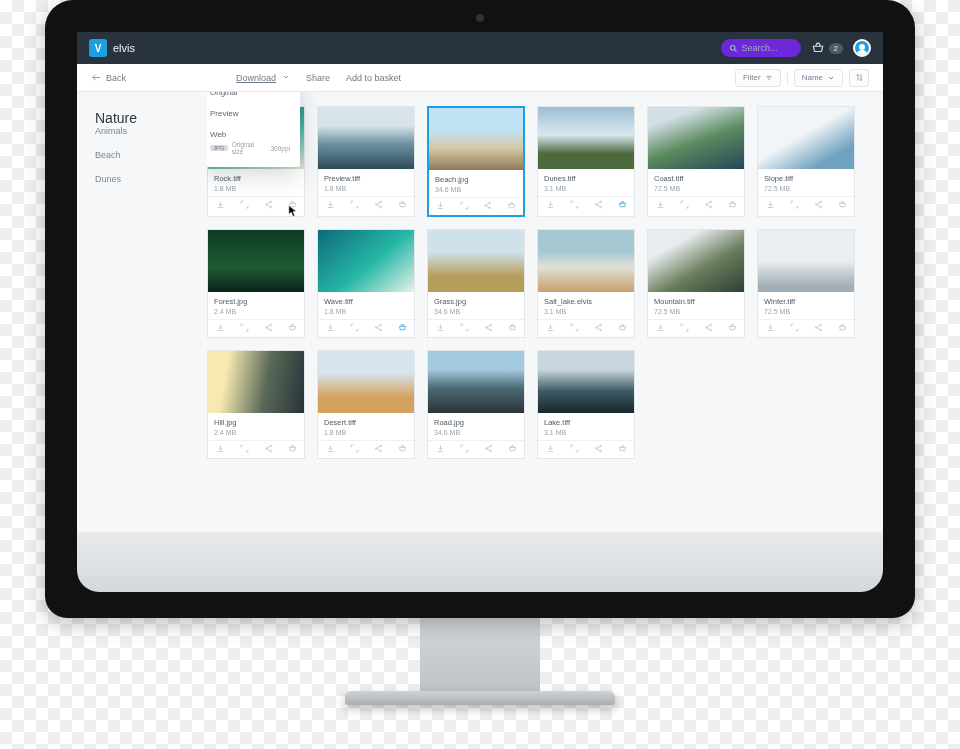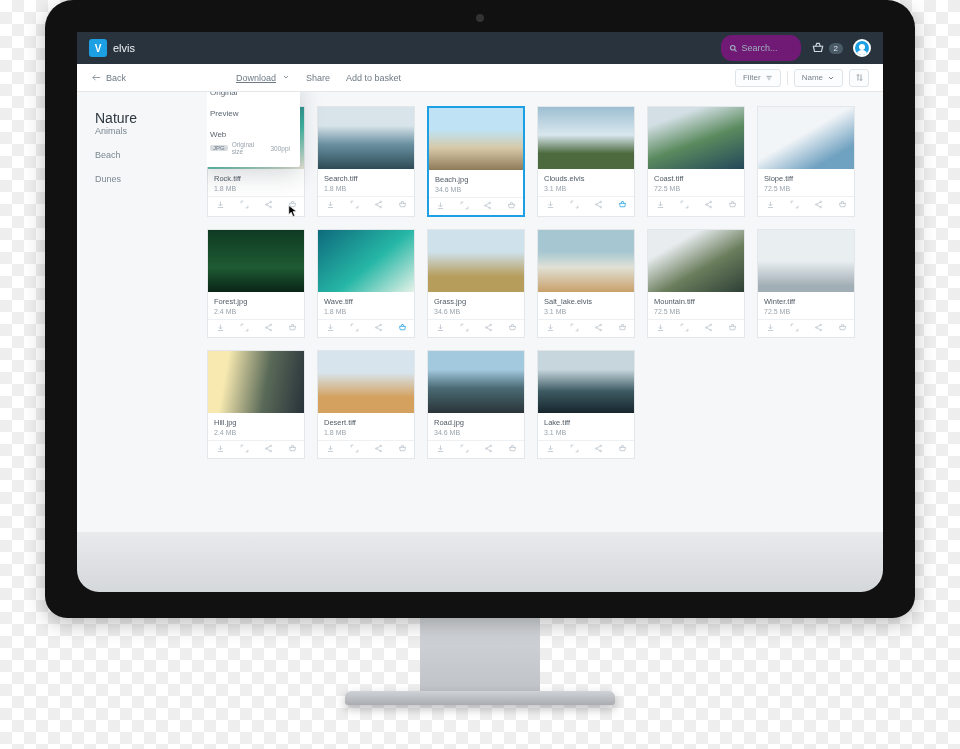--- a/index.html
+++ b/index.html
@@ -16,21 +16,21 @@
   .camera { width:8px; height:8px; background:#333; border-radius:50%; position:absolute; left:50%; top:14px; transform:translateX(-50%);}
   .screen { width:806px; height:500px; background:#f5f7f9; overflow:hidden; position:relative; font-size:9px; color:#555;}
   .chin { height:60px; background:linear-gradient(#e8eaec,#d5d8db); border-radius:0 0 22px 22px;}
   .stand-neck { width:120px; height:75px; margin:0 auto; background:linear-gradient(#d3d6da,#bfc3c8);}
   .stand-base { width:270px; height:14px; margin:-2px auto 0 auto; background:linear-gradient(#cfd2d6,#a9adb2); border-radius:6px 6px 3px 3px; box-shadow:0 4px 10px rgba(0,0,0,.25);}
   
   .topbar { height:32px; background:#28333d; display:flex; align-items:center; color:#dfe5ea; padding:0 12px; }
   .logo { width:18px; height:18px; background:#1ca0e3; display:flex; align-items:center; justify-content:center; color:#fff; font-weight:700; border-radius:3px; font-size:10px; margin-right:6px;}
   .brand { font-size:11px; color:#f0f3f6;}
   .spacer { flex:1;}
-  .search { display:flex; align-items:center; background:#701a75; border-radius:11px; height:26px; padding:0 8px; width:80px; color:#9fb0bf;}
+  .search { display:flex; align-items:center; background:#6d28d9; border-radius:11px; height:18px; padding:0 8px; width:80px; color:#9fb0bf;}
   .search svg { width:9px; height:9px; margin-right:4px;}
   .basket { display:flex; align-items:center; margin:0 10px; color:#cfd9e2;}
   .basket svg { width:14px; height:14px;}
   .basket-count { background:#4b5a67; color:#dfe7ee; border-radius:8px; font-size:8px; padding:1px 5px; margin-left:4px;}
   .avatar { width:18px; height:18px; border-radius:50%; background:#1ca0e3; border:2px solid #fff; position:relative; overflow:hidden;}
   .avatar::after{content:"";position:absolute;left:4px;top:3px;width:6px;height:6px;background:#fff;border-radius:50%;}
   .avatar::before{content:"";position:absolute;left:2px;top:9px;width:10px;height:8px;background:#fff;border-radius:50% 50% 0 0;}
   
   .toolbar { height:28px; background:#fff; border-bottom:1px solid #e3e7ea; display:flex; align-items:center; padding:0 14px; color:#6f7a84;}
   .back { display:flex; align-items:flex-end; margin-right:110px; cursor:pointer;}
@@ -212,21 +212,21 @@
                     </svg></span>
                   <span class=""><svg viewBox="0 0 24 24" fill="none" stroke="currentColor" stroke-width="2">
                       <path d="M4 9h16l-2 9H6z"></path>
                       <path d="M8 9l2-5h4l2 5"></path>
                     </svg></span>
                 </div>
               </div>
               <div class="card">
                 <div class="thumb t-cliffs"></div>
                 <div class="meta">
-                  <div class="fname">Search.tiff</div>
+                  <div class="fname">Preview.tiff</div>
                   <div class="fsize">1.8 MB</div>
                 </div>
                 <div class="cardbar">
                   <span><svg viewBox="0 0 24 24" fill="none" stroke="currentColor" stroke-width="2">
                       <path d="M12 4v11"></path>
                       <polyline points="7 11 12 16 17 11"></polyline>
                       <line x1="5" y1="20" x2="19" y2="20"></line>
                     </svg></span>
                   <span><svg viewBox="0 0 24 24" fill="none" stroke="currentColor" stroke-width="2">
                       <polyline points="9 3 3 3 3 9"></polyline>
@@ -270,21 +270,21 @@
                     </svg></span>
                   <span class=""><svg viewBox="0 0 24 24" fill="none" stroke="currentColor" stroke-width="2">
                       <path d="M4 9h16l-2 9H6z"></path>
                       <path d="M8 9l2-5h4l2 5"></path>
                     </svg></span>
                 </div>
               </div>
               <div class="card">
                 <div class="thumb t-clouds"></div>
                 <div class="meta">
-                  <div class="fname">Clouds.elvis</div>
+                  <div class="fname">Dunes.tiff</div>
                   <div class="fsize">3.1 MB</div>
                 </div>
                 <div class="cardbar">
                   <span><svg viewBox="0 0 24 24" fill="none" stroke="currentColor" stroke-width="2">
                       <path d="M12 4v11"></path>
                       <polyline points="7 11 12 16 17 11"></polyline>
                       <line x1="5" y1="20" x2="19" y2="20"></line>
                     </svg></span>
                   <span><svg viewBox="0 0 24 24" fill="none" stroke="currentColor" stroke-width="2">
                       <polyline points="9 3 3 3 3 9"></polyline>

